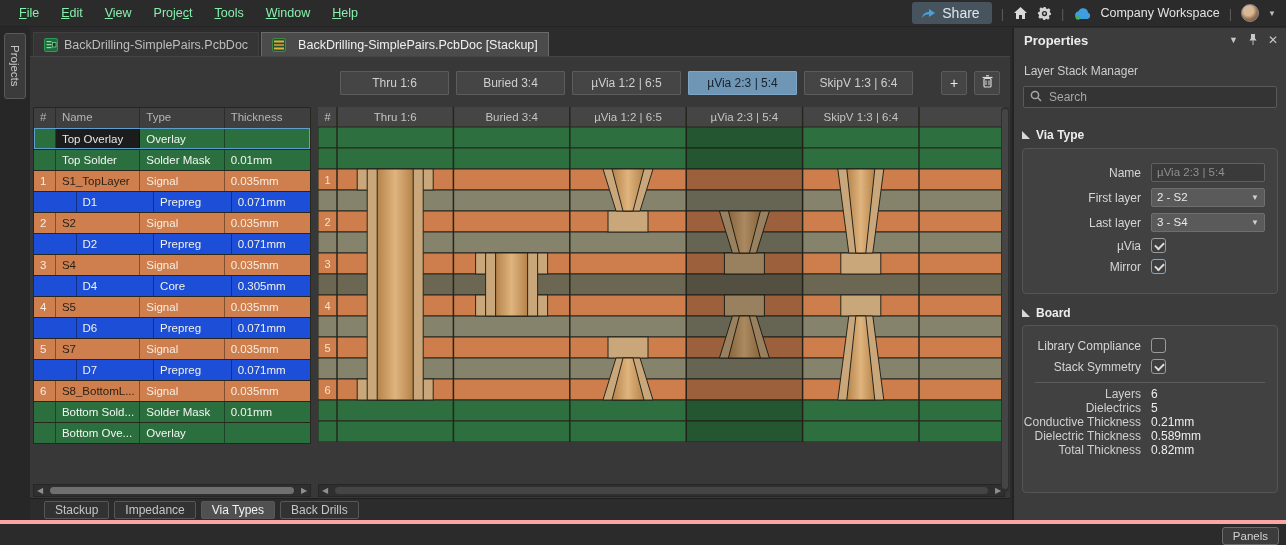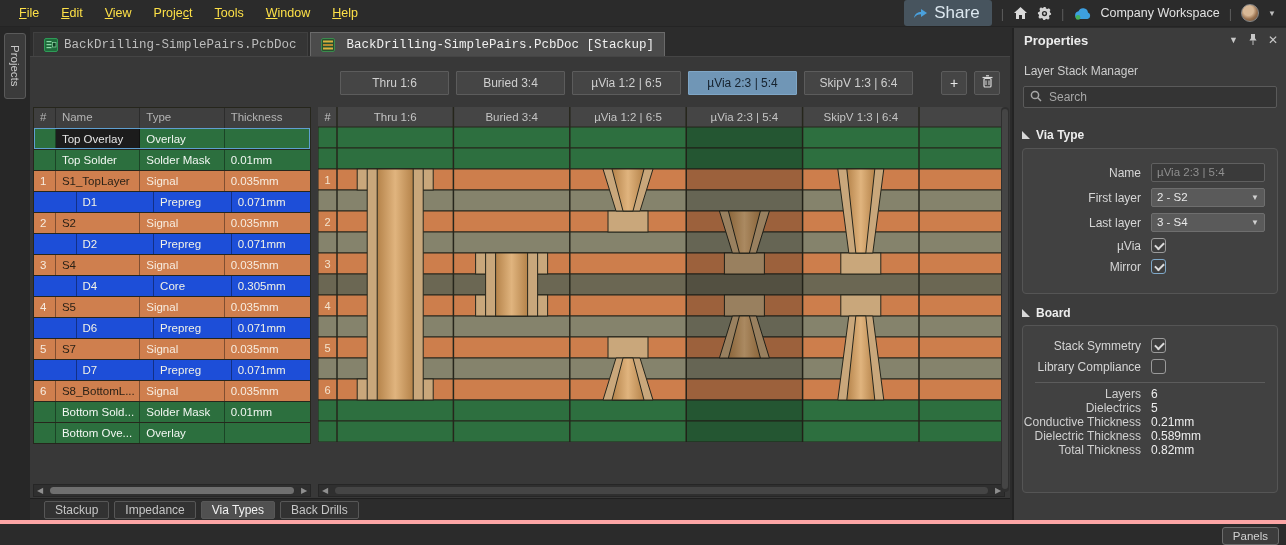--- a/index.html
+++ b/index.html
@@ -1,33 +1,33 @@
 <!DOCTYPE html>
 <html><head>
 <meta charset="utf-8">
 <style>
   * { margin:0; padding:0; box-sizing:border-box; }
   html,body { width:1286px; height:545px; overflow:hidden; }
   body { position:relative; background:#2b2b2b; font-family:"Liberation Sans",sans-serif; font-size:12px; color:#d6d6d6; }
 
   
   #menubar { position:absolute; top:0; left:0; width:1286px; height:27px; background:#2b2b2b; display:flex; align-items:center; padding-left:8px; border-bottom:1px solid #242424; }
-  .menu-item { padding:0 11px; height:27px; line-height:27px; color:#fde047; font-size:12.5px; cursor:default; }
+  .menu-item { padding:0 11px; height:27px; line-height:27px; color:#86efac; font-size:12.5px; cursor:default; }
   .menu-item .mn { text-decoration:underline; }
   #menubar-right { margin-left:auto; display:flex; align-items:center; gap:9px; padding-right:10px; }
-  #share-btn { display:flex; align-items:center; gap:6px; background:#47545e; border-radius:3px; padding:3px 12px 3px 9px; color:#dce7ef; font-size:17px; }
+  #share-btn { display:flex; align-items:center; gap:6px; background:#47545e; border-radius:3px; padding:3px 12px 3px 9px; color:#dce7ef; font-size:14px; }
   .tb-sep { color:#5a5a5a; font-size:13px; }
   .tb-ico { display:flex; align-items:center; }
   #workspace-label { color:#e2e2e2; font-size:12.5px; }
   #avatar { width:18px; height:18px; border-radius:50%; background:radial-gradient(circle at 40% 35%, #d8b896 0 35%, #9a7250 60%, #5d4630 100%); border:1px solid #888; }
   .caret { color:#bdbdbd; font-size:8px; }
 
   
   #tabbar { position:absolute; top:27px; left:30px; width:980px; height:29px; background:#2c2c2c; display:flex; align-items:flex-end; gap:2px; padding:3px 0 0 3px; }
-  .doc-tab { display:flex; align-items:center; gap:6px; height:24px; padding:0 10px; background:#353535; color:#bdbdbd; font-size:12.5px; border:1px solid #404040; border-bottom:none;font-family:Liberation Mono, monospace; }
+  .doc-tab { display:flex; align-items:center; gap:6px; height:24px; padding:0 10px; background:#353535; color:#bdbdbd; font-size:12.5px; border:1px solid #404040; border-bottom:none; }
   .doc-tab.active { background:#4b4b4b; color:#f0f0f0; border-color:#6a6a6a;gap:12px; }
 
   
   #left-strip { position:absolute; top:27px; left:0; width:30px; bottom:25px; background:#272727; }
   #projects-tab { position:absolute; top:6px; left:4px; width:22px; height:66px; background:#3b3b3b; border:1px solid #5a5a5a; border-radius:3px; color:#c9c9c9; writing-mode:vertical-rl; text-align:center; font-size:11.5px; line-height:20px; }
 
   
   #editor { position:absolute; top:56px; left:30px; width:980px; bottom:25px; background:#383838; border-top:1px solid #454545; }
 
   #via-buttons { position:absolute; top:14px; left:310px; display:flex; gap:7px; }
@@ -438,26 +438,26 @@
       <div class="checkbox blue checked" id="cb-mirror"></div>
     </div>
   </div>
 
   <div class="section-head" style="top:278px;">
     <span class="tri"></span>
     <span>Board</span>
   </div>
   <div class="group-box" style="top:297px; height:168px; padding-top:6px;">
     <div class="prow">
+      <div class="plabel">Library Compliance</div>
+      <div class="checkbox" id="cb-library"></div>
+    </div>
+    <div class="prow">
       <div class="plabel">Stack Symmetry</div>
       <div class="checkbox checked" id="cb-symmetry"></div>
-    </div>
-    <div class="prow">
-      <div class="plabel">Library Compliance</div>
-      <div class="checkbox" id="cb-library"></div>
     </div>
     <div class="group-divider"></div>
     <div id="board-stats">
         <div class="stat-row">
           <div class="plabel">Layers</div>
           <div class="pvalue">6</div>
         </div>
         <div class="stat-row">
           <div class="plabel">Dielectrics</div>
           <div class="pvalue">5</div>

